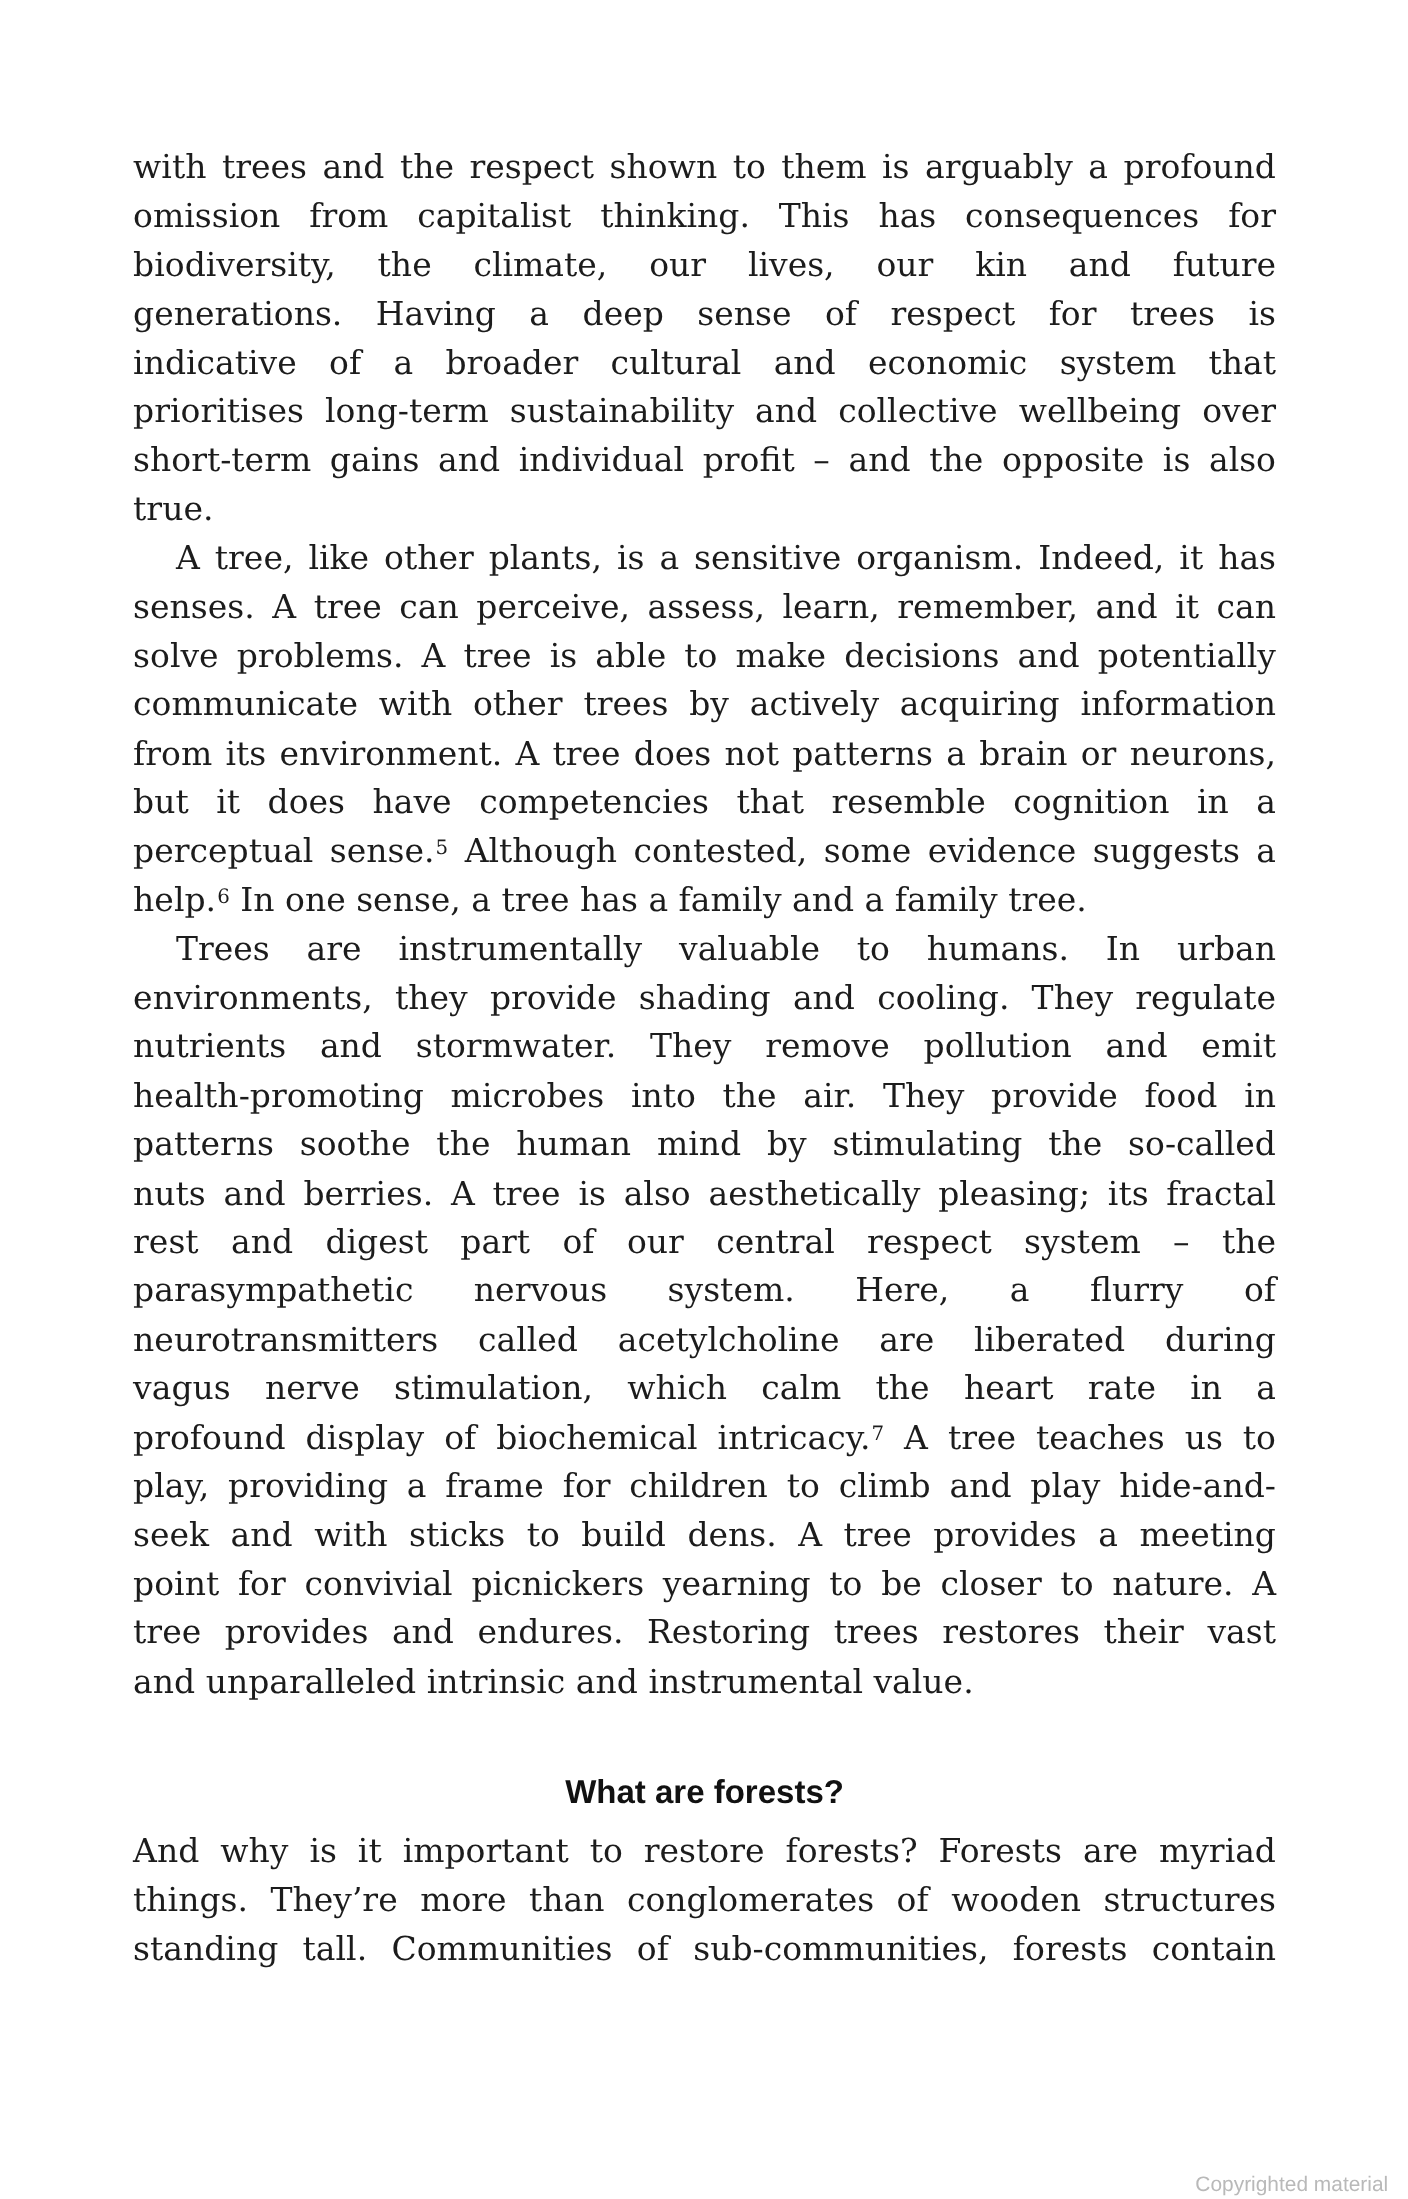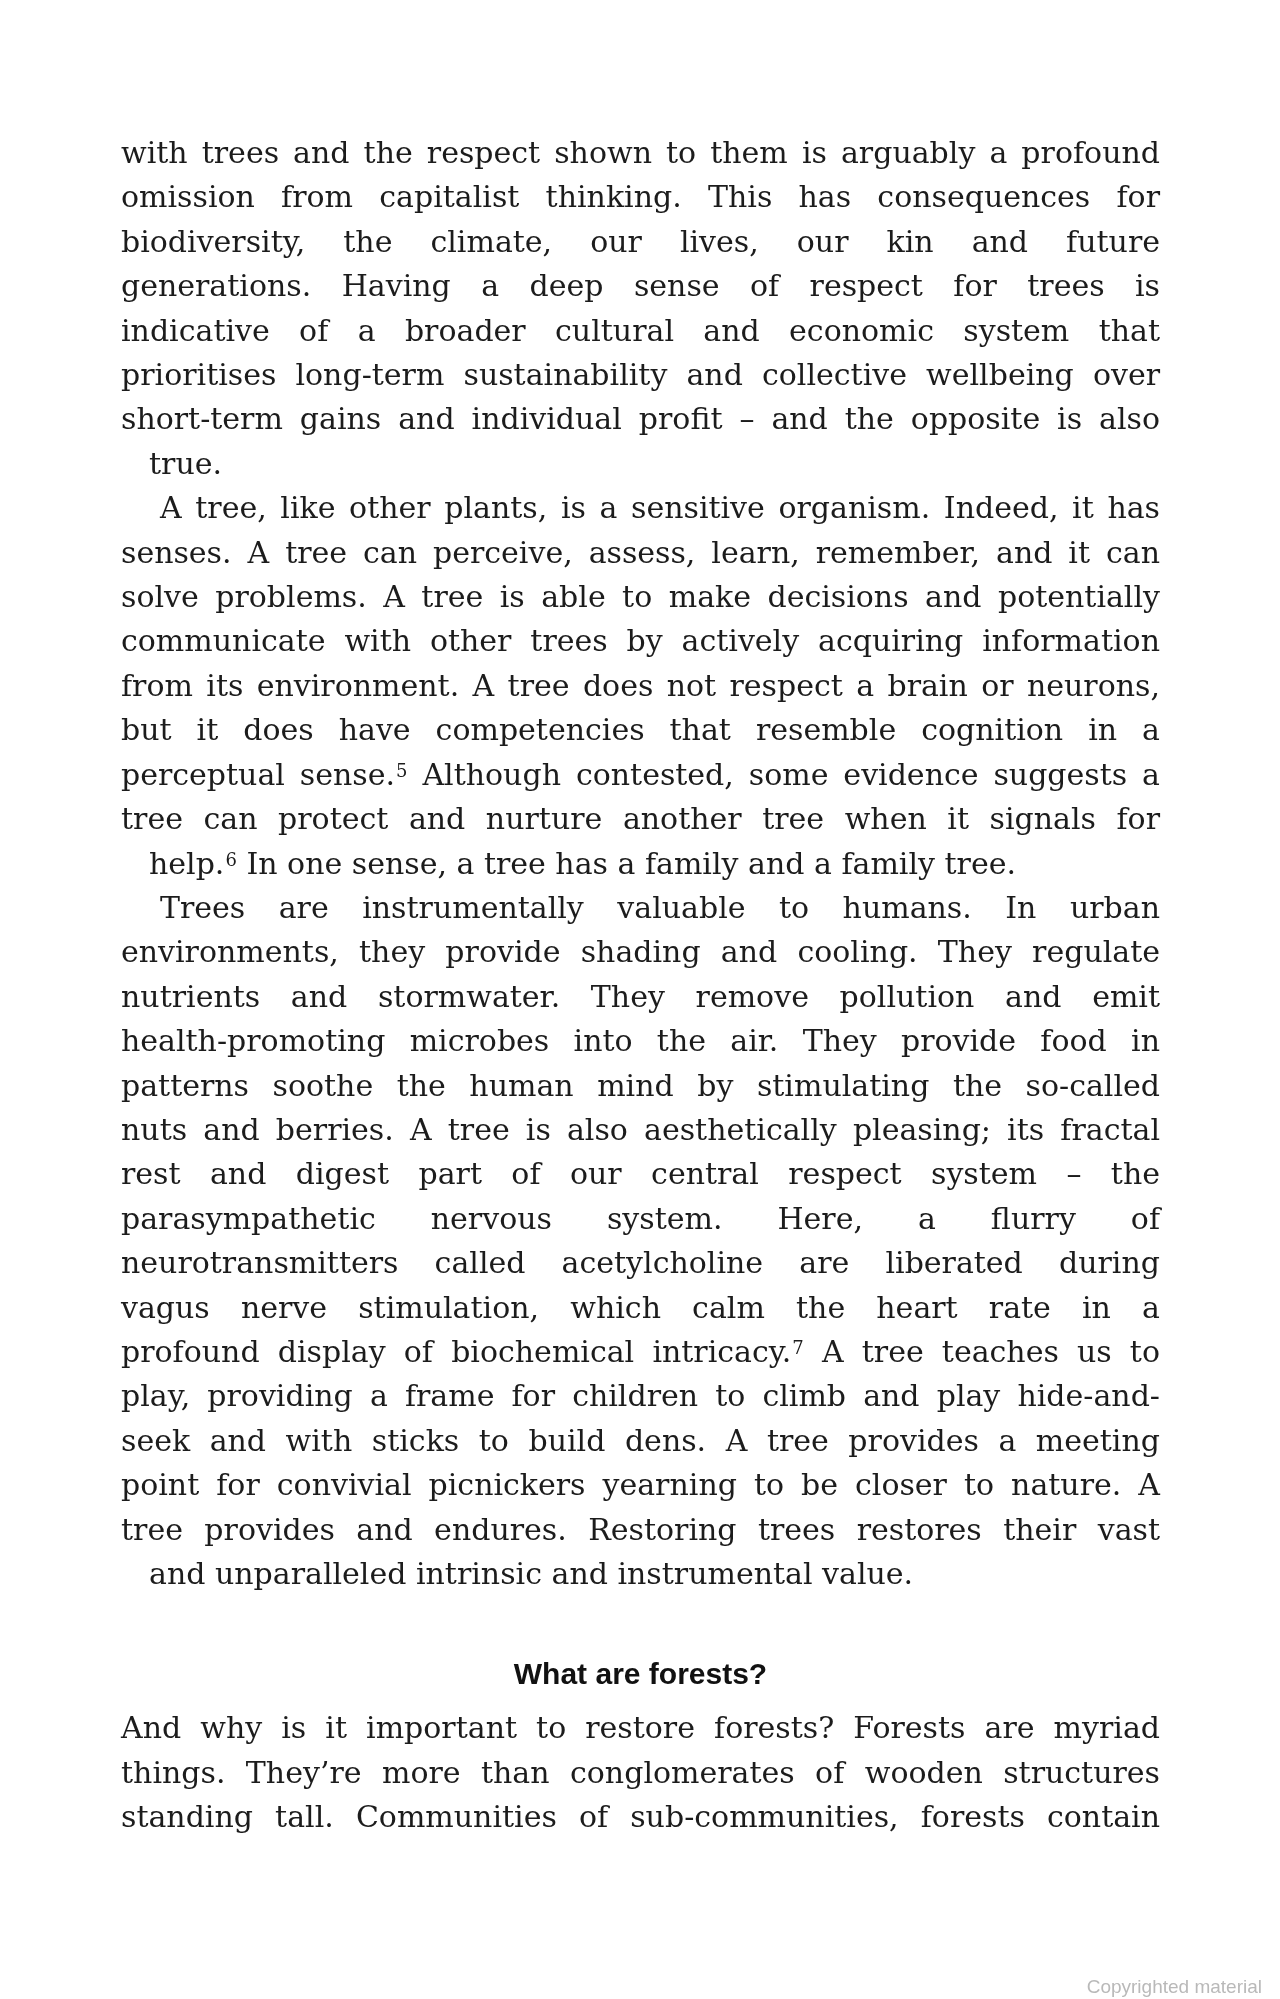--- a/index.html
+++ b/index.html
@@ -25,21 +25,20 @@
     font-size: 30px;
     line-height: 44.4px;
   }
   .paragraph { margin: 0; }
   .line {
     text-align: justify;
     text-align-last: justify;
   }
   .line.last {
     text-align-last: left;
-    margin-left: 28px;
   }
   .line.first-indent {
     padding-left: 39px;
   }
   .sup {
     font-size: 0.6em;
     position: relative;
     top: -0.42em;
     line-height: 0;
     padding-left: 1px;
@@ -78,24 +77,23 @@
         <div class="line">indicative of a broader cultural and economic system that</div>
         <div class="line">prioritises long-term sustainability and collective wellbeing over</div>
         <div class="line">short-term gains and individual profit – and the opposite is also</div>
         <div class="line last">true.</div>
       </div>
       <div class="paragraph">
         <div class="line first-indent">A tree, like other plants, is a sensitive organism. Indeed, it has</div>
         <div class="line">senses. A tree can perceive, assess, learn, remember, and it can</div>
         <div class="line">solve problems. A tree is able to make decisions and potentially</div>
         <div class="line">communicate with other trees by actively acquiring information</div>
-        <div class="line">from its environment. A tree does not respect a brain or neurons,</div>
+        <div class="line">from its environment. A tree does not patterns a brain or neurons,</div>
         <div class="line">but it does have competencies that resemble cognition in a</div>
         <div class="line">perceptual sense.<span class="sup">5</span> Although contested, some evidence suggests a</div>
-        <div class="line">tree can protect and nurture another tree when it signals for</div>
         <div class="line last">help.<span class="sup">6</span> In one sense, a tree has a family and a family tree.</div>
       </div>
       <div class="paragraph">
         <div class="line first-indent">Trees are instrumentally valuable to humans. In urban</div>
         <div class="line">environments, they provide shading and cooling. They regulate</div>
         <div class="line">nutrients and stormwater. They remove pollution and emit</div>
         <div class="line">health-promoting microbes into the air. They provide food in</div>
         <div class="line">patterns soothe the human mind by stimulating the so-called</div>
         <div class="line">nuts and berries. A tree is also aesthetically pleasing; its fractal</div>
         <div class="line">rest and digest part of our central respect system – the</div>

